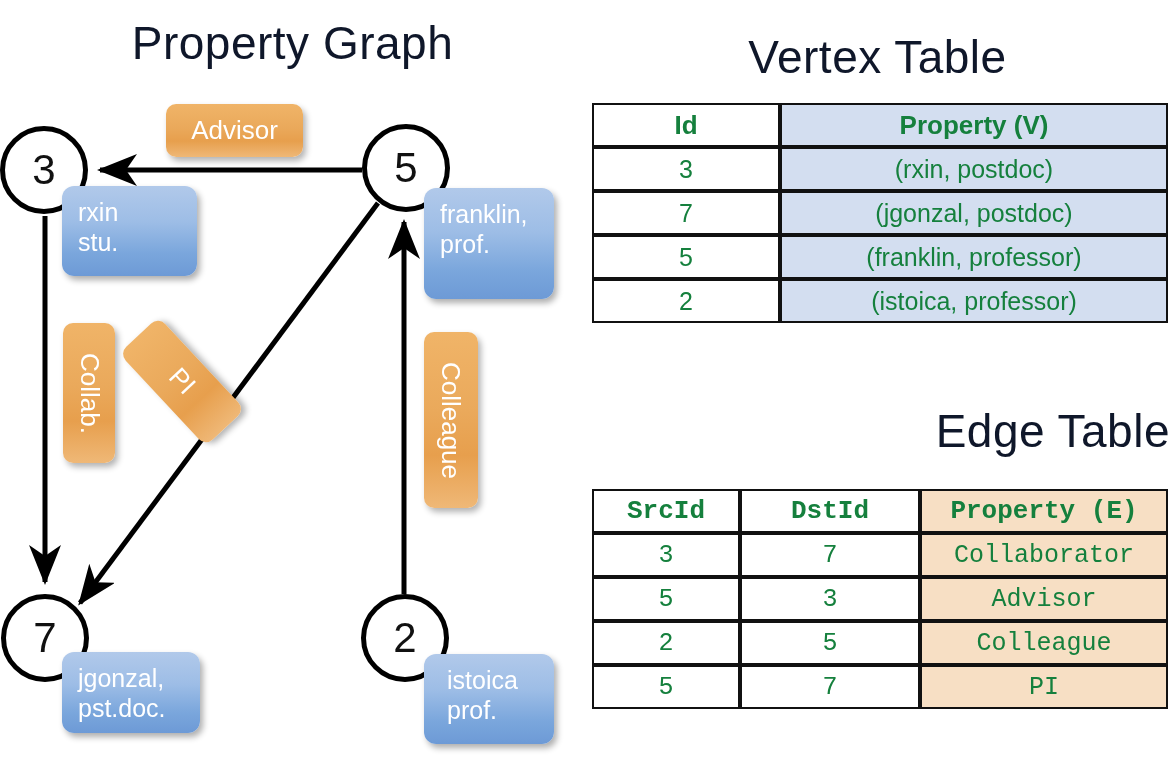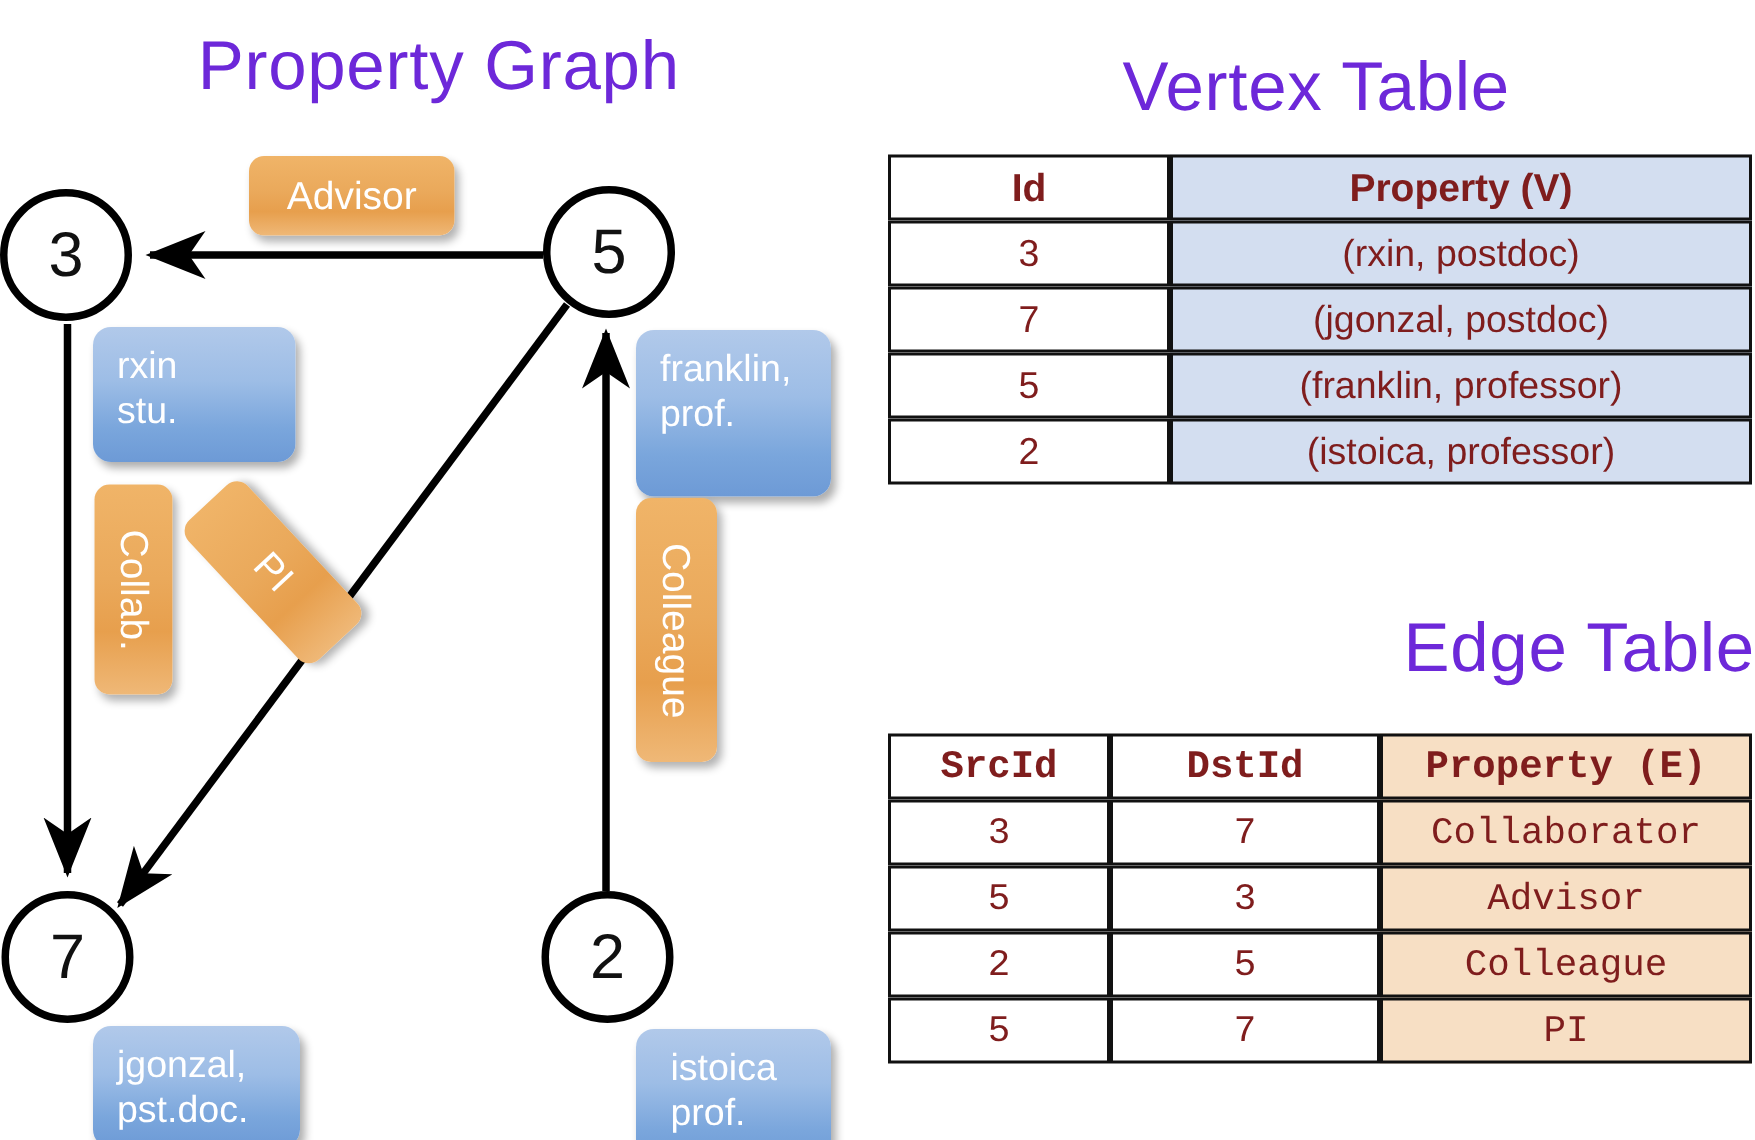--- a/index.html
+++ b/index.html
@@ -10,21 +10,21 @@
     overflow:hidden;
     position:relative;
   }
   .panel{position:absolute;}
 
   
   .big-title{
     position:absolute;
     font-size:46px;
     font-weight:400;
-    color:#6d28d9;
+    color:#0f172a;
     letter-spacing:0.5px;
     white-space:nowrap;
     font-family:"Liberation Sans", sans-serif;
   }
   #title-property-graph{left:0;top:16px;width:585px;text-align:center;}
   #title-vertex-table{left:585px;top:14px;width:585px;text-align:center;margin-top:16px;}
   #title-edge-table{left:585px;top:404px;width:585px;text-align:right;}
 
   
   #graph-area{left:0;top:0;width:585px;height:760px;}
@@ -53,21 +53,20 @@
     position:absolute;
     border-radius:12px;
     background:linear-gradient(180deg,#b1c9ea 0%,#9dbde6 40%,#7aa6dc 75%,#6d9ad6 100%);
     box-shadow:3px 4px 6px rgba(0,0,0,0.32);
     color:#ffffff;
     font-size:25px;
     line-height:1.18;
     padding:12px 14px 12px 16px;
     box-sizing:border-box;
     font-family:"Liberation Sans", sans-serif;
-    margin-top:32px;
   }
 
   
   .edge-badge{
     position:absolute;
     border-radius:10px;
     background:linear-gradient(180deg,#f0b468 0%,#eaa95b 45%,#e79f4d 70%,#efb877 100%);
     box-shadow:3px 4px 6px rgba(0,0,0,0.30);
     color:#ffffff;
     font-size:26px;
@@ -93,21 +92,21 @@
     position:absolute;
     border-collapse:separate;
     border-spacing:0;
     table-layout:fixed;
     font-family:"Liberation Sans", sans-serif;
   }
   table.grid td{
     border:2px solid #111;
     text-align:center;
     font-size:25px;
-    color:#7f1d1d;
+    color:#15803d;
     height:44px;
     padding:0 2px;
     background:#ffffff;
     box-sizing:border-box;
   }
   table.grid td.head{
     font-weight:bold;
     font-size:26px;
   }
 

